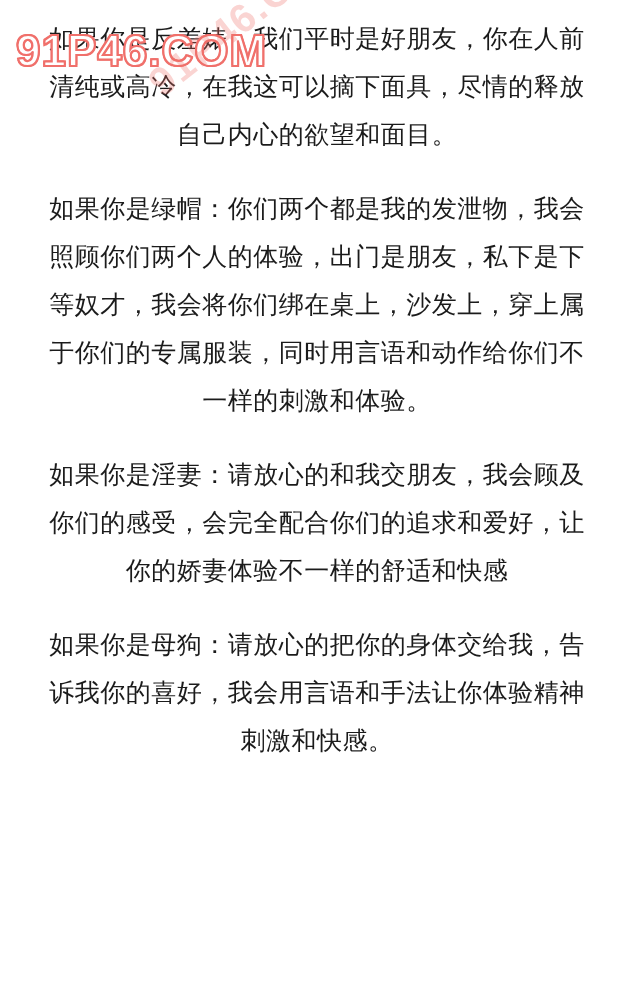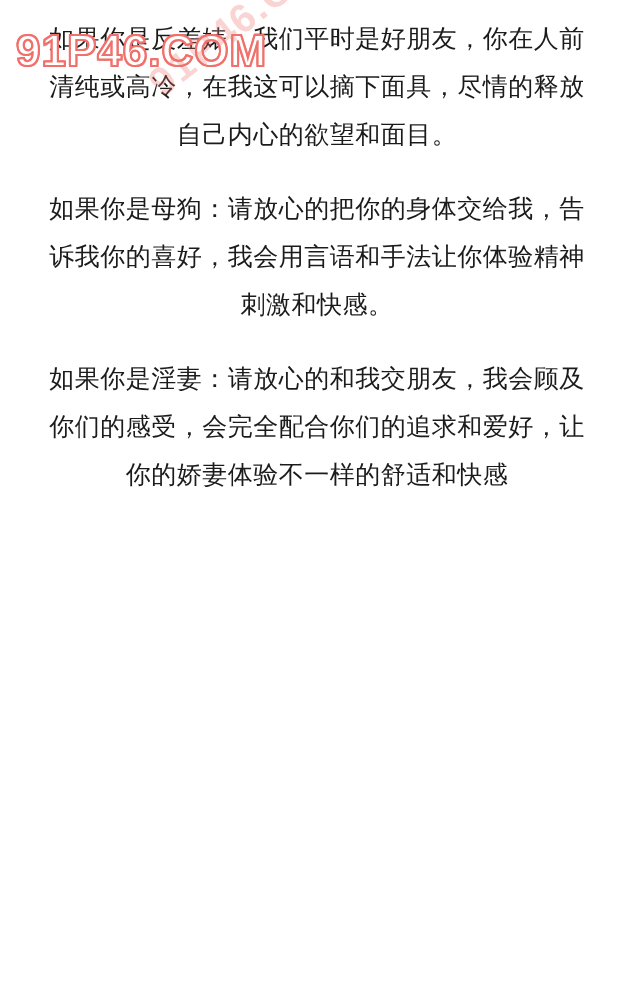--- a/index.html
+++ b/index.html
@@ -65,19 +65,20 @@
     transform-origin: left top;
     letter-spacing: 2px;
   }
 </style>
 </head>
 <body>
 
 <div class="page">
 
   <p class="para">如果你是反差婊：我们平时是好朋友，你在人前清纯或高冷，在我这可以摘下面具，尽情的释放自己内心的欲望和面目。</p>
+  <p class="para">如果你是绿帽：你们两个都是我的发泄物，我会照顾你们两个人的体验，出门是朋友，私下是下等奴才，我会将你们绑在桌上，沙发上，穿上属于你们的专属服装，同时用言语和动作给你们不一样的刺激和体验。</p>
+  <p class="para">如果你是淫妻：请放心的和我交朋友，我会顾及你们的感受，会完全配合你们的追求和爱好，让你的娇妻体验不一样的舒适和快感</p>
   <p class="para">如果你是母狗：请放心的把你的身体交给我，告诉我你的喜好，我会用言语和手法让你体验精神刺激和快感。</p>
-  <p class="para">如果你是淫妻：请放心的和我交朋友，我会顾及你们的感受，会完全配合你们的追求和爱好，让你的娇妻体验不一样的舒适和快感</p>
 
   <div class="wm wm-main">91P46.COM</div>
   <div class="wm wm-diag">91P46.COM</div>
 
 </div>
 
 </body></html>

